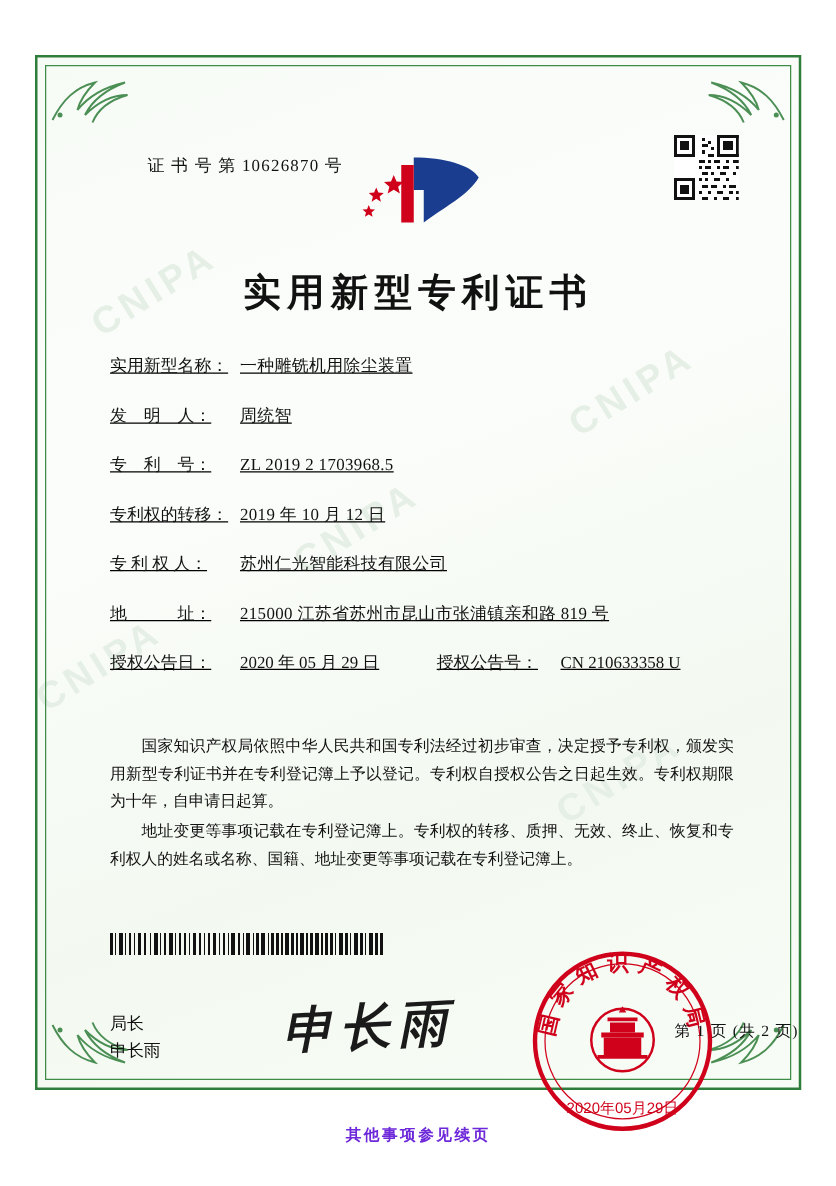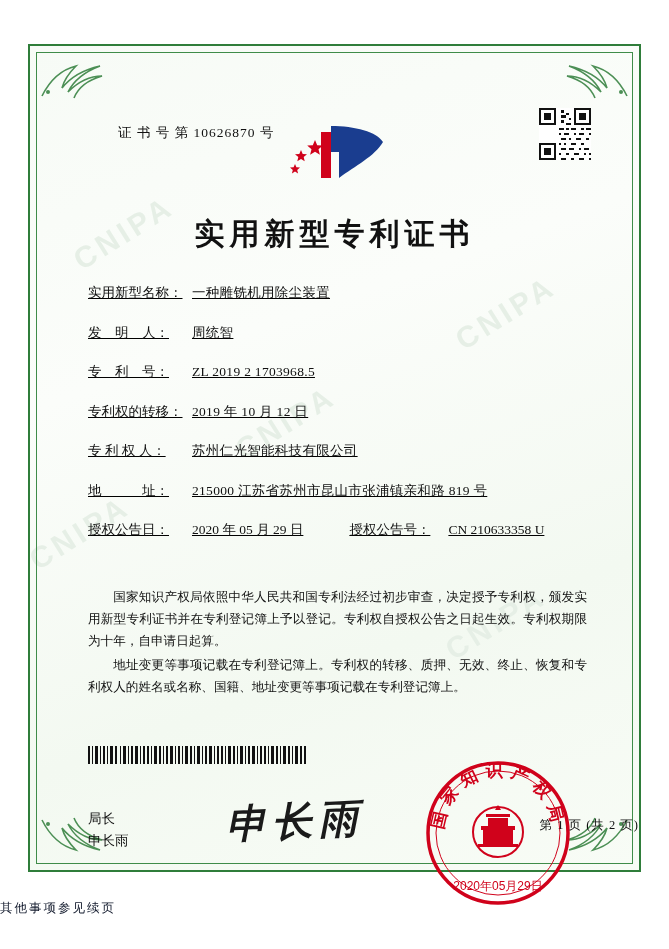--- a/index.html
+++ b/index.html
@@ -100,22 +100,22 @@
     transform:rotate(-3deg);
   }
   .seal{
     position:absolute;right:66px;top:712px;width:150px;height:150px;
   }
   .pageno{
     position:absolute;left:0;right:0;bottom:36px;text-align:right;
     font-size:12.5px;color:#111;letter-spacing:1px;
   }
   .footnote{
-    position:absolute;left:0;right:0;top:900px;text-align:left;
-    font-size:12.5px;color:#0f172a;letter-spacing:2px;
+    position:absolute;left:0;right:0;top:900px;text-align:center;
+    font-size:12.5px;color:#6d28d9;letter-spacing:2px;font-weight:bold;
   }
 </style>
 </head>
 <body>
 
 <div class="page">
   <div class="cert">
 
     <div class="corner c-tl">
       <svg viewBox="0 0 64 44" xmlns="http://www.w3.org/2000/svg">

